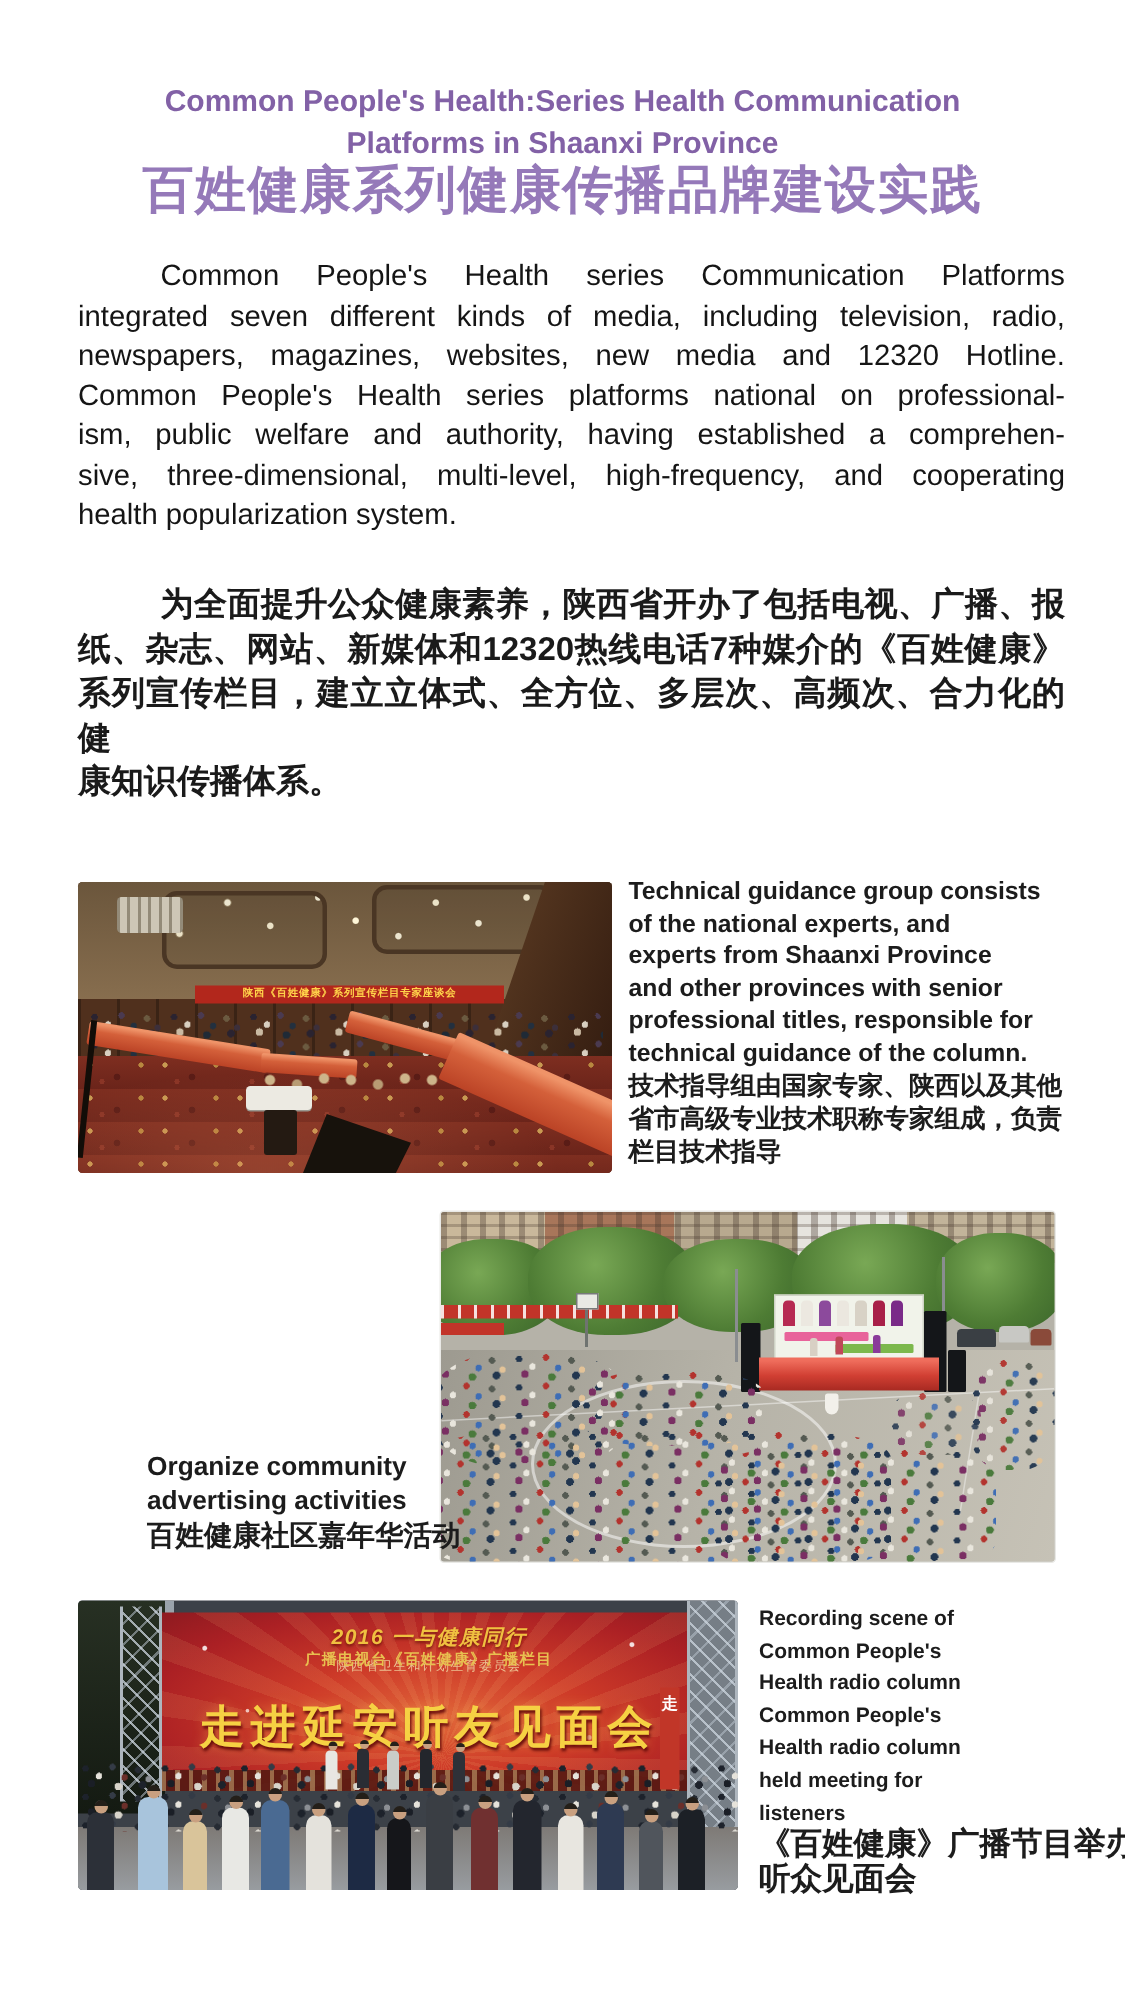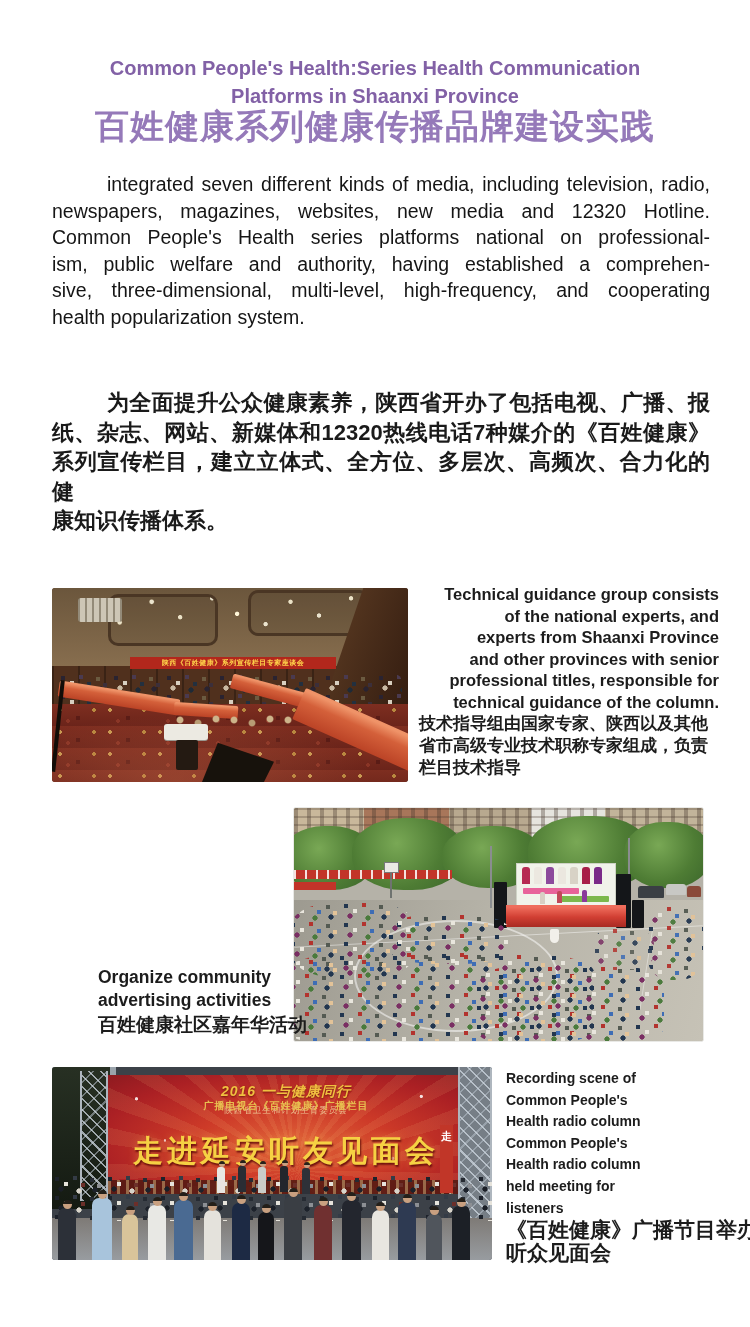--- a/index.html
+++ b/index.html
@@ -14,21 +14,21 @@
   .para{position:absolute;left:52px;width:658px;}
   .para .ln{text-align:justify;text-align-last:justify;white-space:normal;}
   .para .ln:first-child{text-indent:55px;}
   .para .ln:last-child{text-align-last:left;}
   .intro-en{top:171px;font-size:19.5px;line-height:26.5px;color:#151515;}
   .intro-zh{top:388px;font-size:22px;line-height:29.5px;font-weight:bold;color:#1a1a1a;}
   
   .caption{position:absolute;font-weight:bold;color:#1c1c1c;}
   .caption .ln{white-space:nowrap;}
   .cap1{left:419px;top:584px;width:300px;}
-  .cap1 .cap-en .ln{font-size:16.5px;line-height:21.5px;text-align:right;}
+  .cap1 .cap-en .ln{font-size:16.5px;line-height:21.5px;}
   .cap1 .cap-zh .ln{font-size:17px;line-height:22px;}
   .cap2{left:98px;top:966px;width:220px;}
   .cap2 .cap-en .ln{font-size:17.5px;line-height:23px;}
   .cap2 .cap-zh .ln{font-size:19px;line-height:25px;}
   .cap3{left:506px;top:1068px;width:235px;}
   .cap3 .cap-en .ln{font-size:14px;line-height:21.6px;}
   .cap3 .cap-zh .ln{font-size:21px;line-height:22.5px;}
   
   .photo{position:absolute;margin:0;overflow:hidden;border-radius:3px;}
   .photo *{position:absolute;}
@@ -200,20 +200,21 @@
 
 <div class="page">
 
   <div class="title-en">
     <div>Common People's Health:Series Health Communication</div>
     <div>Platforms in Shaanxi Province</div>
   </div>
   <h1 class="title-zh">百姓健康系列健康传播品牌建设实践</h1>
 
   <div class="para intro-en">
+      <div class="ln">Common People's Health series Communication Platforms</div>
       <div class="ln">integrated seven different kinds of media, including television, radio,</div>
       <div class="ln">newspapers, magazines, websites, new media and 12320 Hotline.</div>
       <div class="ln">Common People's Health series platforms national on professional-</div>
       <div class="ln">ism, public welfare and authority, having established a comprehen-</div>
       <div class="ln">sive, three-dimensional, multi-level, high-frequency, and cooperating</div>
       <div class="ln">health popularization system.</div>
     </div>
   <div class="para intro-zh">
       <div class="ln">为全面提升公众健康素养，陕西省开办了包括电视、广播、报</div>
       <div class="ln">纸、杂志、网站、新媒体和12320热线电话7种媒介的《百姓健康》</div>

